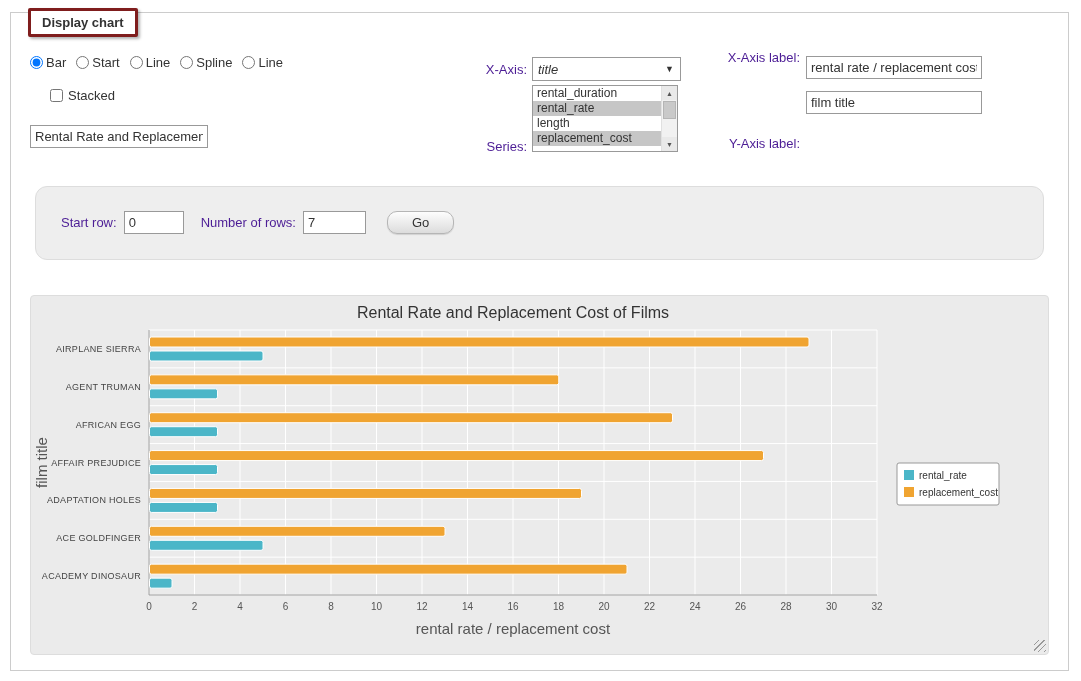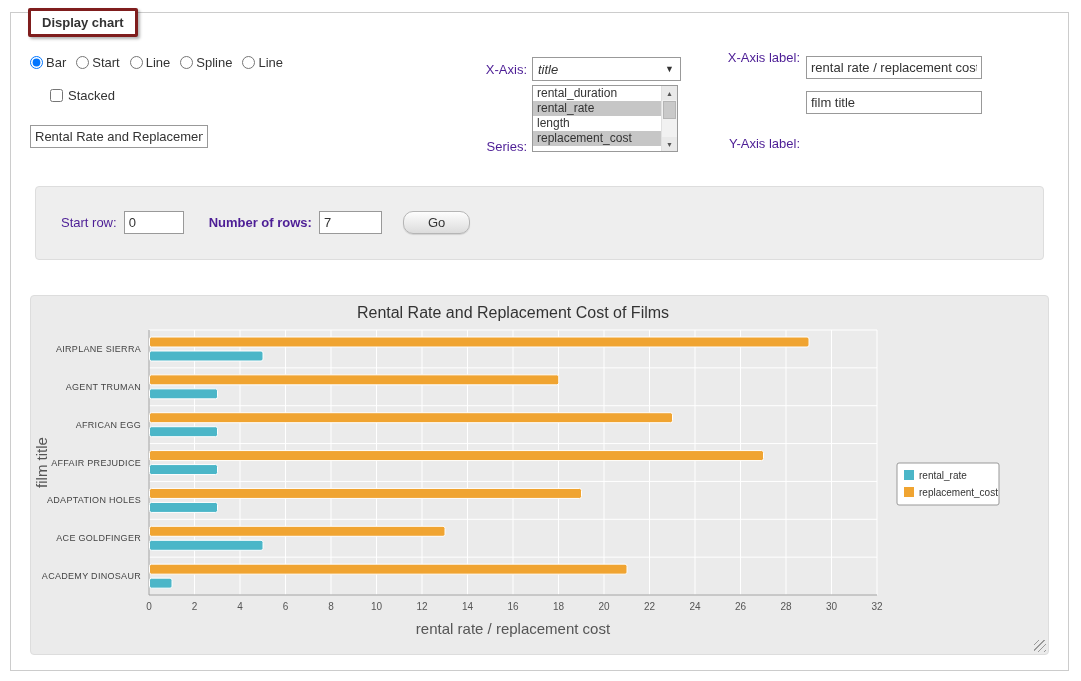--- a/index.html
+++ b/index.html
@@ -25,21 +25,21 @@
   .series-item{height:15px;line-height:15px;font-size:12px;padding-left:4px;white-space:nowrap;}
   .series-item.selected{background:#c6c6c6;}
   .scrollbar{position:absolute;top:0;right:0;width:16px;height:100%;background:#f1f1f1;border-left:1px solid #e0e0e0;box-sizing:border-box;}
   .sb-btn{height:14px;font-size:7px;color:#555;display:flex;align-items:center;justify-content:center;background:#e9e9e9;}
   .sb-btn.down{position:absolute;bottom:0;left:0;right:0;}
   .sb-thumb{position:absolute;left:1px;right:1px;top:15px;height:18px;background:#c9c9c9;border:1px solid #b5b5b5;box-sizing:border-box;}
   .lbl-x-label{left:697px;top:50px;width:103px;}
   .input-x-label{left:806px;top:56px;width:166px;}
   .lbl-y-label{left:697px;top:96px;width:103px;margin-top:40px;}
   .input-y-label{left:806px;top:91px;width:166px;}
-  .rows-panel{left:35px;top:186px;width:1009px;height:74px;background:#eee;border:1px solid #ddd;border-radius:4px;box-sizing:border-box;}
+  .rows-panel{left:35px;top:186px;width:1009px;height:74px;background:#eee;border:1px solid #ddd;border-radius:12px;box-sizing:border-box;}
   .rows-form{position:absolute;left:25px;top:24px;display:flex;align-items:center;gap:7px;font-size:13px;}
   .input-start{width:50px;}
   .input-nrows{width:53px;}
   .go-btn{margin-left:14px;padding:3px 24px;font-size:13px;color:#333;border:1px solid #b5b5b5;border-radius:10px;background:linear-gradient(#fdfdfd,#dcdcdc);box-shadow:0 1px 1px rgba(0,0,0,.12);cursor:pointer;font-family:"Liberation Sans",sans-serif;}
   .chart-box{left:30px;top:295px;width:1019px;height:360px;background:#ebebeb;border:1px solid #ddd;border-radius:4px;box-sizing:border-box;}
   .chart-svg{position:absolute;left:0;top:0;}
   .resize-handle{position:absolute;right:2px;bottom:2px;width:12px;height:12px;background:repeating-linear-gradient(135deg,transparent 0 3px,#999 3px 4px);cursor:se-resize;}
   svg text{font-family:"Liberation Sans",sans-serif;}
 </style>
 </head>
@@ -101,21 +101,21 @@
 
 <div class="abs form-label ralign lbl-x-label">X-Axis label:</div>
 <input type="text" class="abs input-x-label" value="rental rate / replacement cost" style="">
 <div class="abs form-label ralign lbl-y-label">Y-Axis label:</div>
 <input type="text" class="abs input-y-label" value="film title" style="">
 
 <div class="abs rows-panel">
   <div class="rows-form">
     <span class="form-label">Start row:</span>
     <input type="text" class="input-start" value="0" style="">
-    <span class="form-label" style="margin-left:18px;font-weight:bold;">Number of rows:</span>
+    <span class="form-label" style="margin-left:10px;">Number of rows:</span>
     <input type="text" class="input-nrows" value="7" style="">
     <button class="go-btn">Go</button>
   </div>
 </div>
 
 <div class="abs chart-box">
   <svg class="chart-svg" xmlns="http://www.w3.org/2000/svg" width="1017" height="358">
       <line x1="118" y1="34" x2="118" y2="299" stroke="#fff" stroke-width="1"></line>
       <text x="118" y="314" text-anchor="middle" font-size="10" fill="#555">0</text>
       <line x1="163.5" y1="34" x2="163.5" y2="299" stroke="#fff" stroke-width="1"></line>

